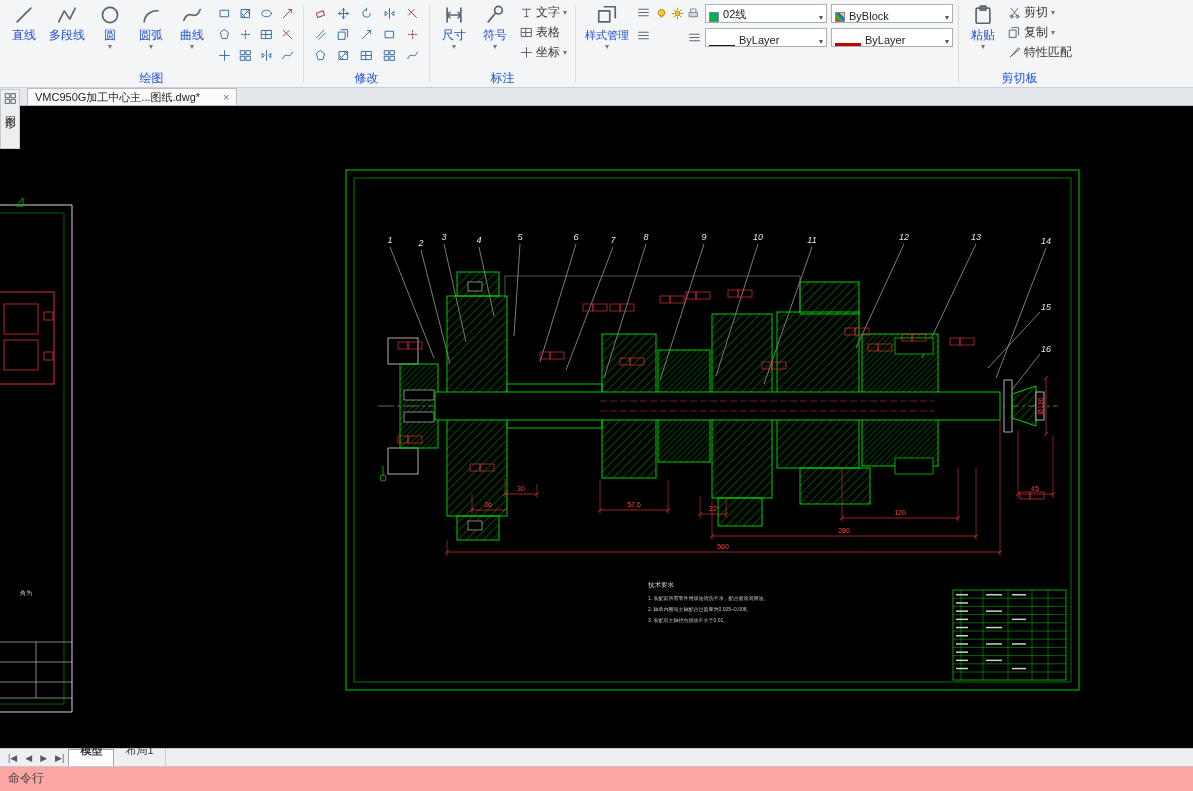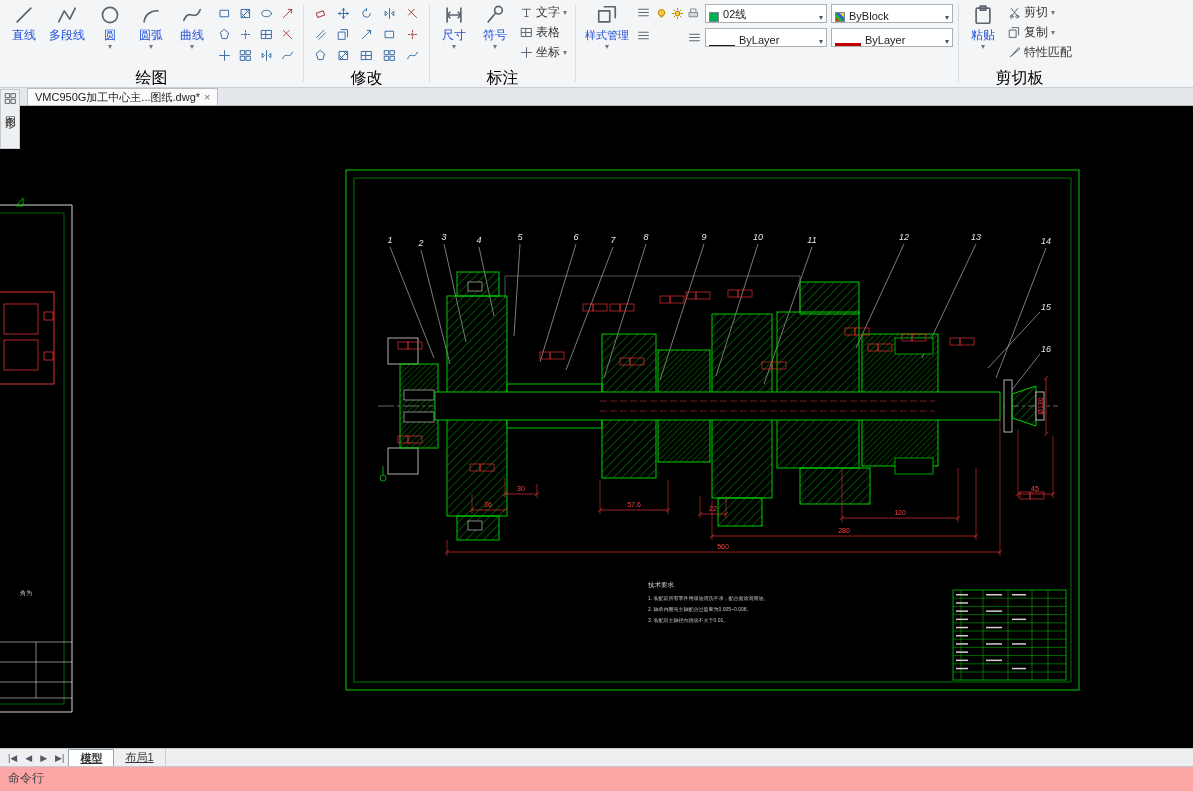--- a/index.html
+++ b/index.html
@@ -4,21 +4,21 @@
 <style>
   * { margin:0; padding:0; box-sizing:border-box; }
   html,body { width:1193px; height:791px; overflow:hidden;
     font-family:"Liberation Sans", sans-serif; background:#f4f5f6; user-select:none; }
 
   
   .ribbon { height:88px; background:#f4f5f6; border-bottom:1px solid #c9ced4;
     display:flex; align-items:stretch; position:relative; }
   .panel { display:flex; flex-direction:column; padding:0 5px; }
   .panel-content { flex:1; display:flex; align-items:flex-start; gap:3px; padding-top:1px; }
-  .panel-label { height:17px; text-align:center; font-size:16px; color:#000000; line-height:16px; }
+  .panel-label { height:17px; text-align:center; font-size:12px; color:#1d4ed8; line-height:16px; }
   .vsep { width:1px; background:#d9dde1; margin:5px 0; }
 
   .bigbtn { display:flex; flex-direction:column; align-items:center; min-width:38px;
     padding:1px 3px; height:64px; cursor:default; }
   .bicon { height:26px; display:flex; align-items:center; justify-content:center; }
   .blabel { font-size:12px; color:#1d4ed8; white-space:nowrap; line-height:14px; }
   .ddm { font-size:8px; color:#777; line-height:9px; }
 
   .smallgrid { display:grid; grid-template-columns:repeat(4,21px); grid-auto-rows:21px; margin-top:2px; }
   .modgrid { display:grid; grid-template-columns:repeat(5,23px); grid-auto-rows:21px; margin-top:2px; }
@@ -42,36 +42,36 @@
   .combo.w1 { width:122px; } .combo.w2 { width:122px; }
   .swatch { width:10px; height:10px; background:#00b050; border:1px solid #7d8892; flex:none; }
   .swatch.multi { background:linear-gradient(45deg,#d33 25%,#2b2 25% 50%,#36c 50% 75%,#fc3 75%); }
   .linepreview { width:26px; height:0; border-top:1px solid #1a1a1a; flex:none; }
   .lwpreview { width:26px; height:3px; background:#c00000; flex:none; }
 
   
   .tabbar { height:18px; background:#e4e8ec; display:flex; align-items:flex-end;
     padding-left:27px; border-bottom:1px solid #b8bec4; }
   .doc-tab { height:17px; background:#fbfbfb; border:1px solid #b8bec4; border-bottom:none;
-    display:flex; align-items:center; padding:0 7px; font-size:11px; color:#222; gap:4px;justify-content:flex-end; }
+    display:flex; align-items:center; padding:0 7px; font-size:11px; color:#222; gap:23px;justify-content:flex-end; }
   .tab-close { color:#777; font-size:11px; cursor:default; }
 
   .side-tab { position:absolute; left:0; top:89px; width:20px; height:60px; z-index:6;
     background:#edeff1; border:1px solid #c5cad0; display:flex; flex-direction:column;
     align-items:center; padding-top:2px; gap:2px; }
   .side-tab .st-text { writing-mode:vertical-rl; font-size:11px; color:#333; letter-spacing:2px; }
 
   
   .canvas { position:relative; width:1193px; height:642px; background:#000; overflow:hidden; }
 
   
   .bottombar { height:18px; background:#edeff1; border-top:1px solid #c3c9cf;
     display:flex; align-items:stretch; font-size:11px; color:#333; padding-left:4px; }
   .nav { color:#556; font-size:9px; padding:0 4px; display:flex; align-items:center; }
-  .sheet-tab { padding:8px 11px; display:flex; align-items:center; border-right:1px solid #c9ced4;text-decoration:underline; }
+  .sheet-tab { padding:8px 11px; display:flex; align-items:flex-end; border-right:1px solid #c9ced4; }
   .sheet-tab.active { background:#fff; font-weight:bold; border:1px solid #9aa6b0; border-bottom:none; }
 
   .cmdline { height:25px; background:#fca5a5; border-top:1px solid #c3c9cf;
     display:flex; align-items:flex-end; padding:0 0 4px 8px; }
   .cmd-label { font-size:12px; color:#444; }
 </style>
 </head>
 <body>
 
 <div class="ribbon">

